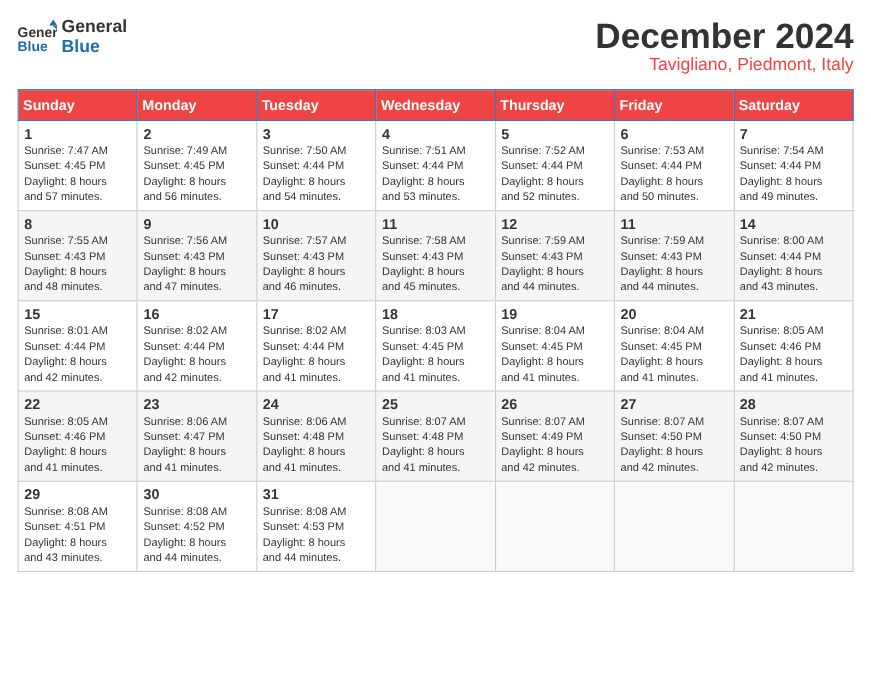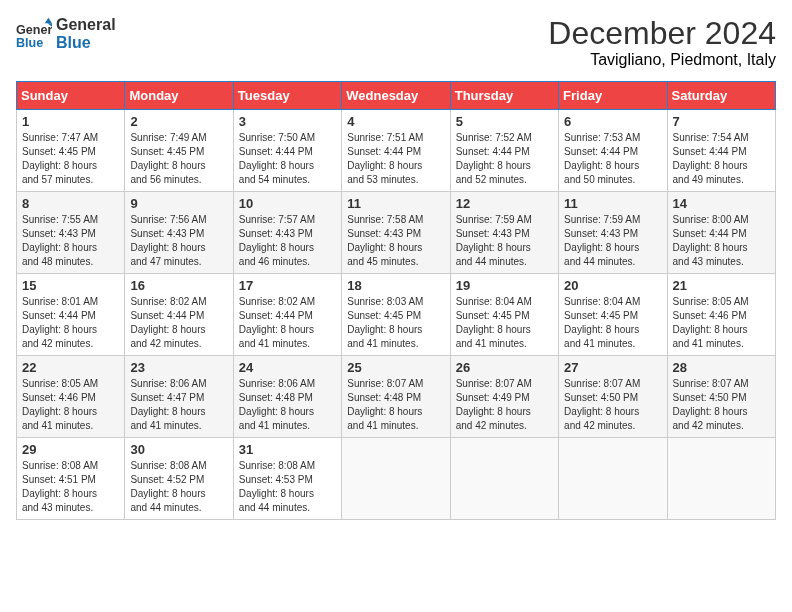--- a/index.html
+++ b/index.html
@@ -23,27 +23,27 @@
     .logo-icon {
       width: 36px;
       height: 36px;
       margin-right: 4px;
     }
     .title-area {
       text-align: right;
     }
     .month-title {
       font-size: 32px;
-      font-weight: normal;
+      font-weight: bold;
       color: #333;
       line-height: 1.1;
     }
     .location-title {
       font-size: 16px;
-      color: #000000;
+      color: #ef4444;
     }
     .calendar-table {
       width: 100%;
       border-collapse: collapse;
       font-size: 11px;
     }
     .calendar-table th {
       background-color: #ef4444;
       color: #fff;
       padding: 6px 4px;

